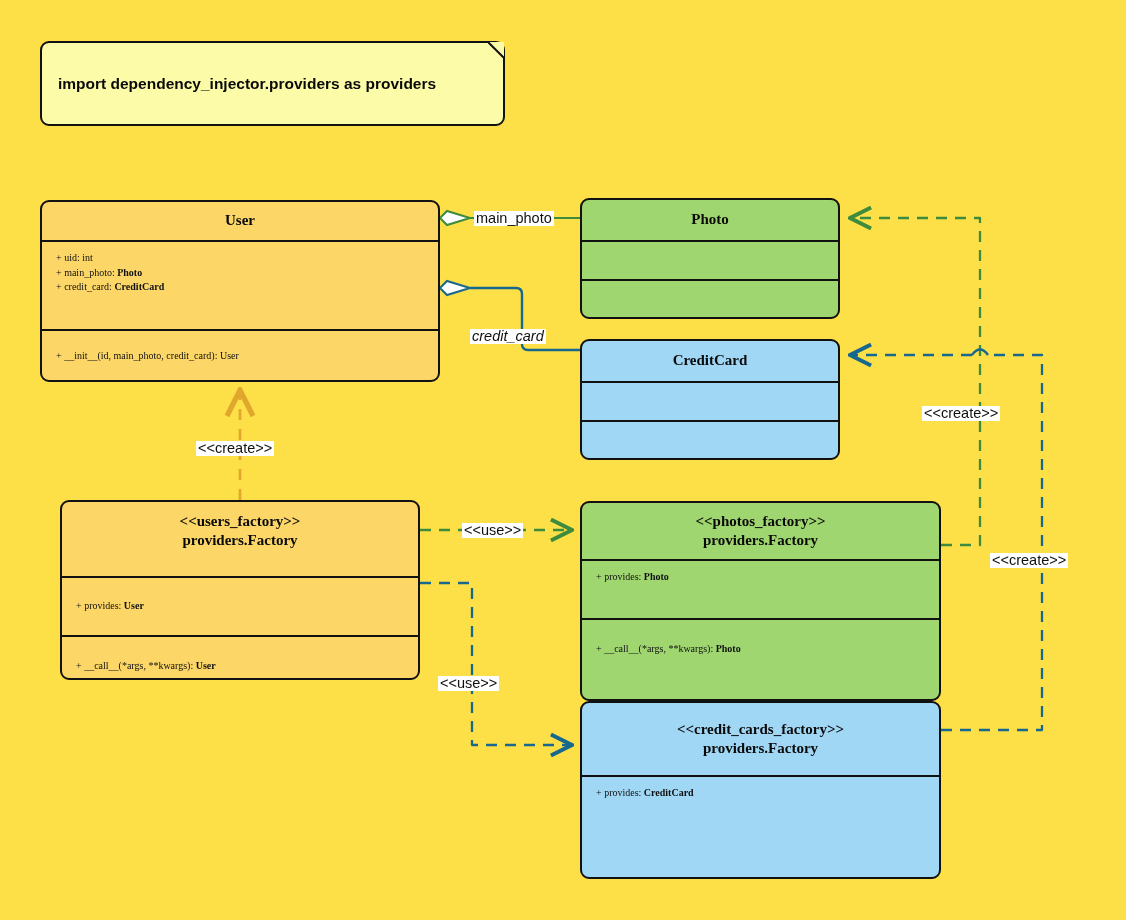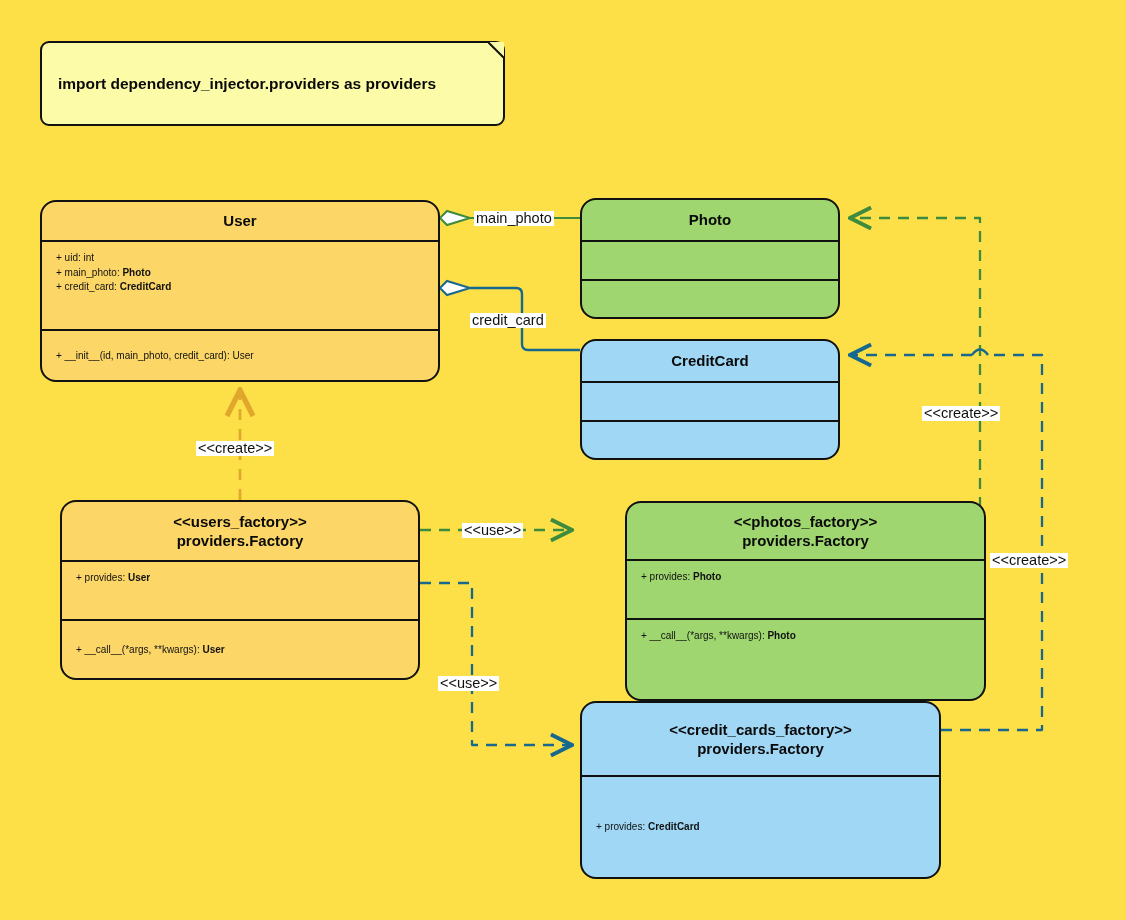--- a/index.html
+++ b/index.html
@@ -1,20 +1,20 @@
 <!DOCTYPE html>
 <html><head>
 <meta charset="utf-8">
 <style>
   html,body{margin:0;padding:0;background:#ffffff;}
   body{width:1126px;height:920px;font-family:"Liberation Sans",sans-serif;}
   #stage{position:relative;width:1126px;height:920px;overflow:hidden;background:#fde047;}
   svg#wires{position:absolute;left:0;top:0;width:1126px;height:920px;pointer-events:none;}
 
-  .uml{position:absolute;border:2.5px solid #111;border-radius:16px;box-sizing:border-box;overflow:hidden;}
+  .uml{position:absolute;border:2.5px solid #111;border-radius:9px;box-sizing:border-box;overflow:hidden;font-family:Liberation Serif, serif;}
   .uml .cmp{box-sizing:border-box;}
   .uml .cmp + .cmp{border-top:2.5px solid #111;}
   .uml .hdr{display:flex;flex-direction:column;align-items:center;justify-content:center;
             font-weight:bold;font-size:15px;color:#0a0a0a;line-height:1.28;text-align:center;}
   .uml .rows{padding:9px 12px 9px 14px;font-size:10px;color:#111;line-height:1.45;}
   .uml .rows .r{white-space:nowrap;}
   .uml .rows b{font-weight:bold;}
 
   .yellow{background:#FCD667;}
   .green{background:#9FD66F;}
@@ -115,54 +115,54 @@
     </div>
     <div class="cmp rows" style="height:39px;"></div>
     <div class="cmp rows" style="height:39px;"></div>
   </div>
 
   <div class="uml yellow" style="left:60px;top:500px;width:360px;height:180px;">
     <div class="cmp hdr" style="height:58px;">
       <div>&lt;&lt;users_factory&gt;&gt;</div>
       <div>providers.Factory</div>
     </div>
-    <div class="cmp rows" style="height:59px;display:flex;align-items:flex-start;">
+    <div class="cmp rows" style="height:59px;display:flex;align-items:center;margin-top:16px;">
       <div class="r">+ provides: <b>User</b></div>
     </div>
     <div class="cmp rows" style="height:60px;display:flex;align-items:center;">
       <div class="r">+ __call__(*args, **kwargs): <b>User</b></div>
     </div>
   </div>
 
-  <div class="uml green" style="left:580px;top:501px;width:361px;height:200px;margin-left:45px;">
+  <div class="uml green" style="left:580px;top:501px;width:361px;height:200px;">
     <div class="cmp hdr" style="height:56px;">
       <div>&lt;&lt;photos_factory&gt;&gt;</div>
       <div>providers.Factory</div>
     </div>
     <div class="cmp rows" style="height:59px;display:flex;align-items:flex-start;">
       <div class="r">+ provides: <b>Photo</b></div>
     </div>
-    <div class="cmp rows" style="height:60px;display:flex;">
+    <div class="cmp rows" style="height:60px;display:flex;align-items:center;">
       <div class="r">+ __call__(*args, **kwargs): <b>Photo</b></div>
     </div>
   </div>
 
   <div class="uml blue" style="left:580px;top:701px;width:361px;height:178px;">
     <div class="cmp hdr" style="height:72px;">
       <div>&lt;&lt;credit_cards_factory&gt;&gt;</div>
       <div>providers.Factory</div>
     </div>
-    <div class="cmp rows" style="height:68px;display:flex;align-items:flex-end;">
+    <div class="cmp rows" style="height:68px;display:flex;align-items:flex-start;">
       <div class="r">+ provides: <b>CreditCard</b></div>
     </div>
   </div>
 
   <div class="lbl" style="left:474px;top:211px;">main_photo</div>
 
-  <div class="lbl" style="left:470px;top:313px;">credit_card</div>
+  <div class="lbl" style="left:470px;top:329px;font-style:italic;">credit_card</div>
 
   <div class="lbl" style="left:196px;top:441px;">&lt;&lt;create&gt;&gt;</div>
 
   <div class="lbl" style="left:462px;top:523px;">&lt;&lt;use&gt;&gt;</div>
 
   <div class="lbl" style="left:438px;top:676px;">&lt;&lt;use&gt;&gt;</div>
 
   <div class="lbl" style="left:922px;top:406px;">&lt;&lt;create&gt;&gt;</div>
 
   <div class="lbl" style="left:990px;top:553px;">&lt;&lt;create&gt;&gt;</div>

